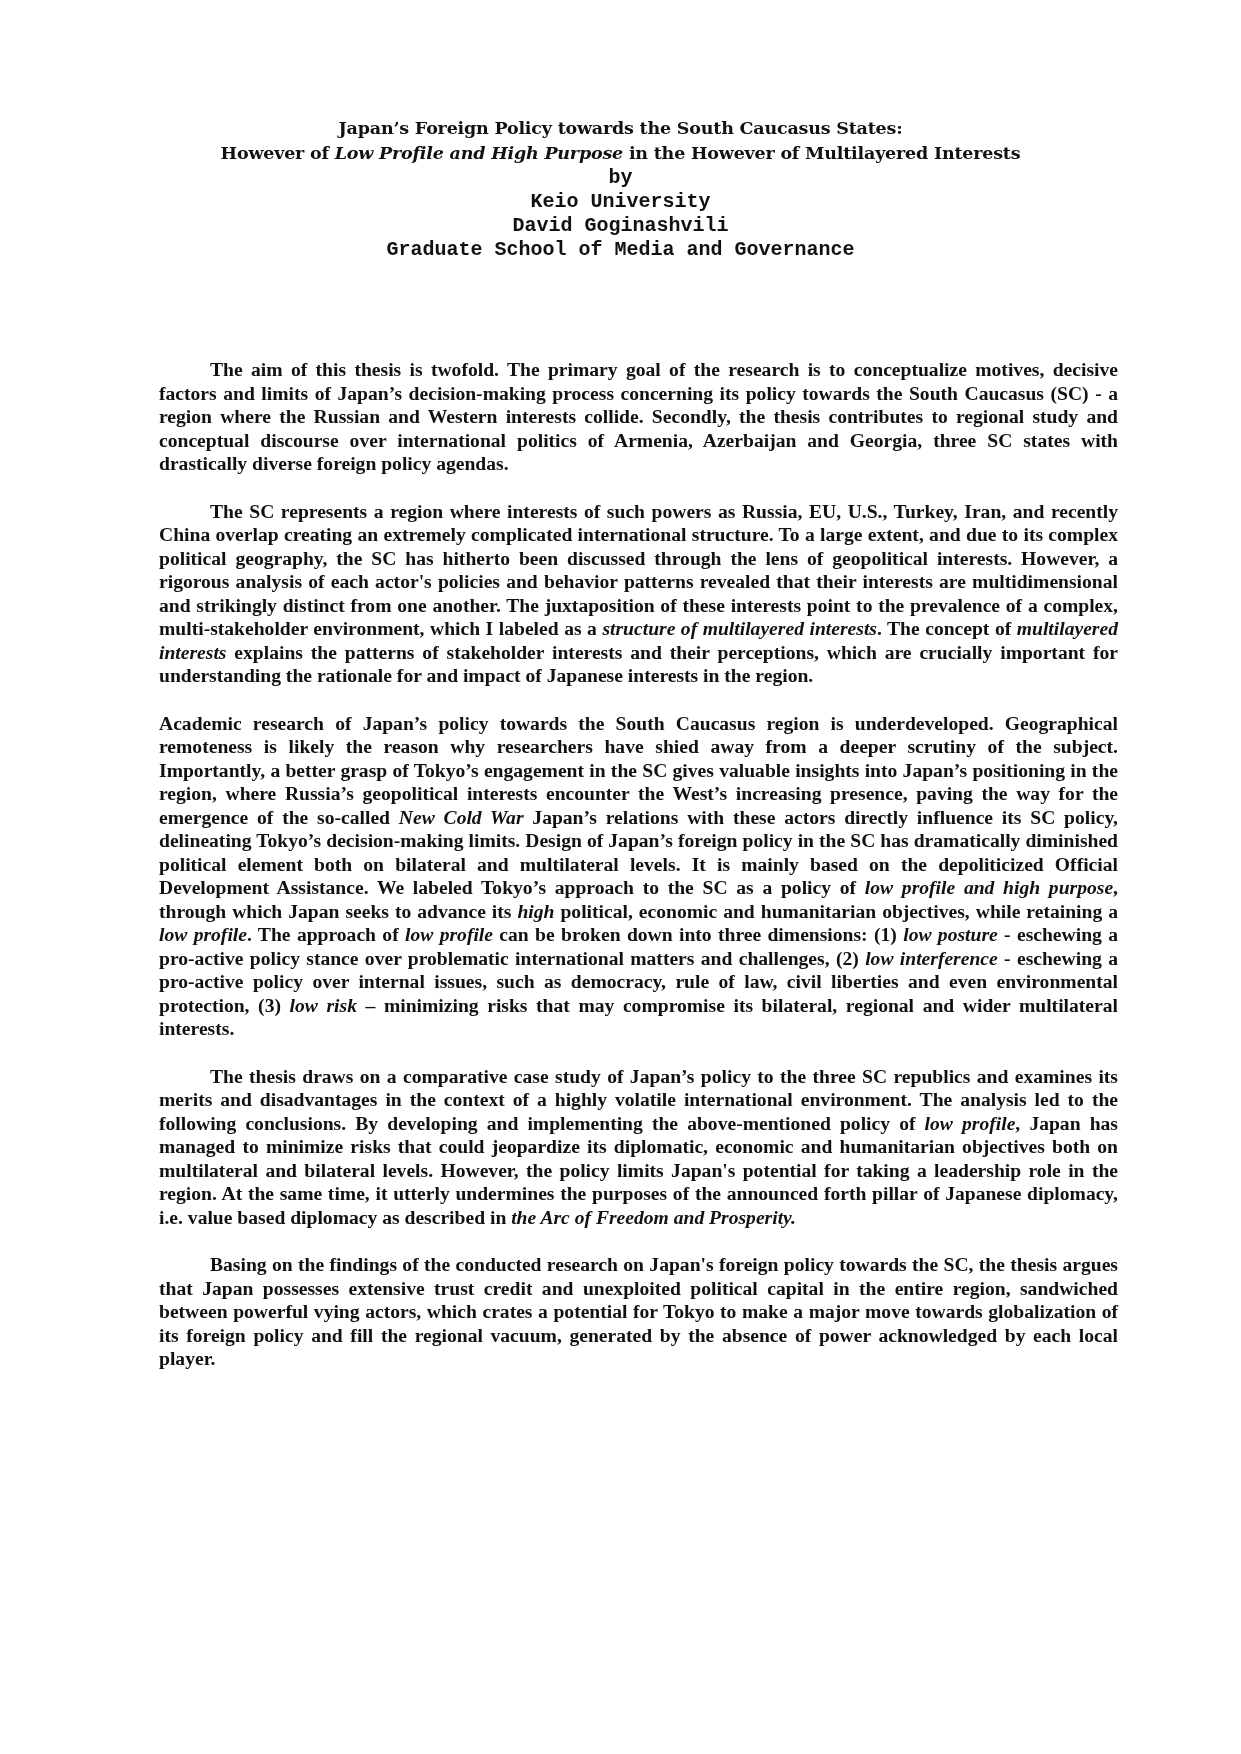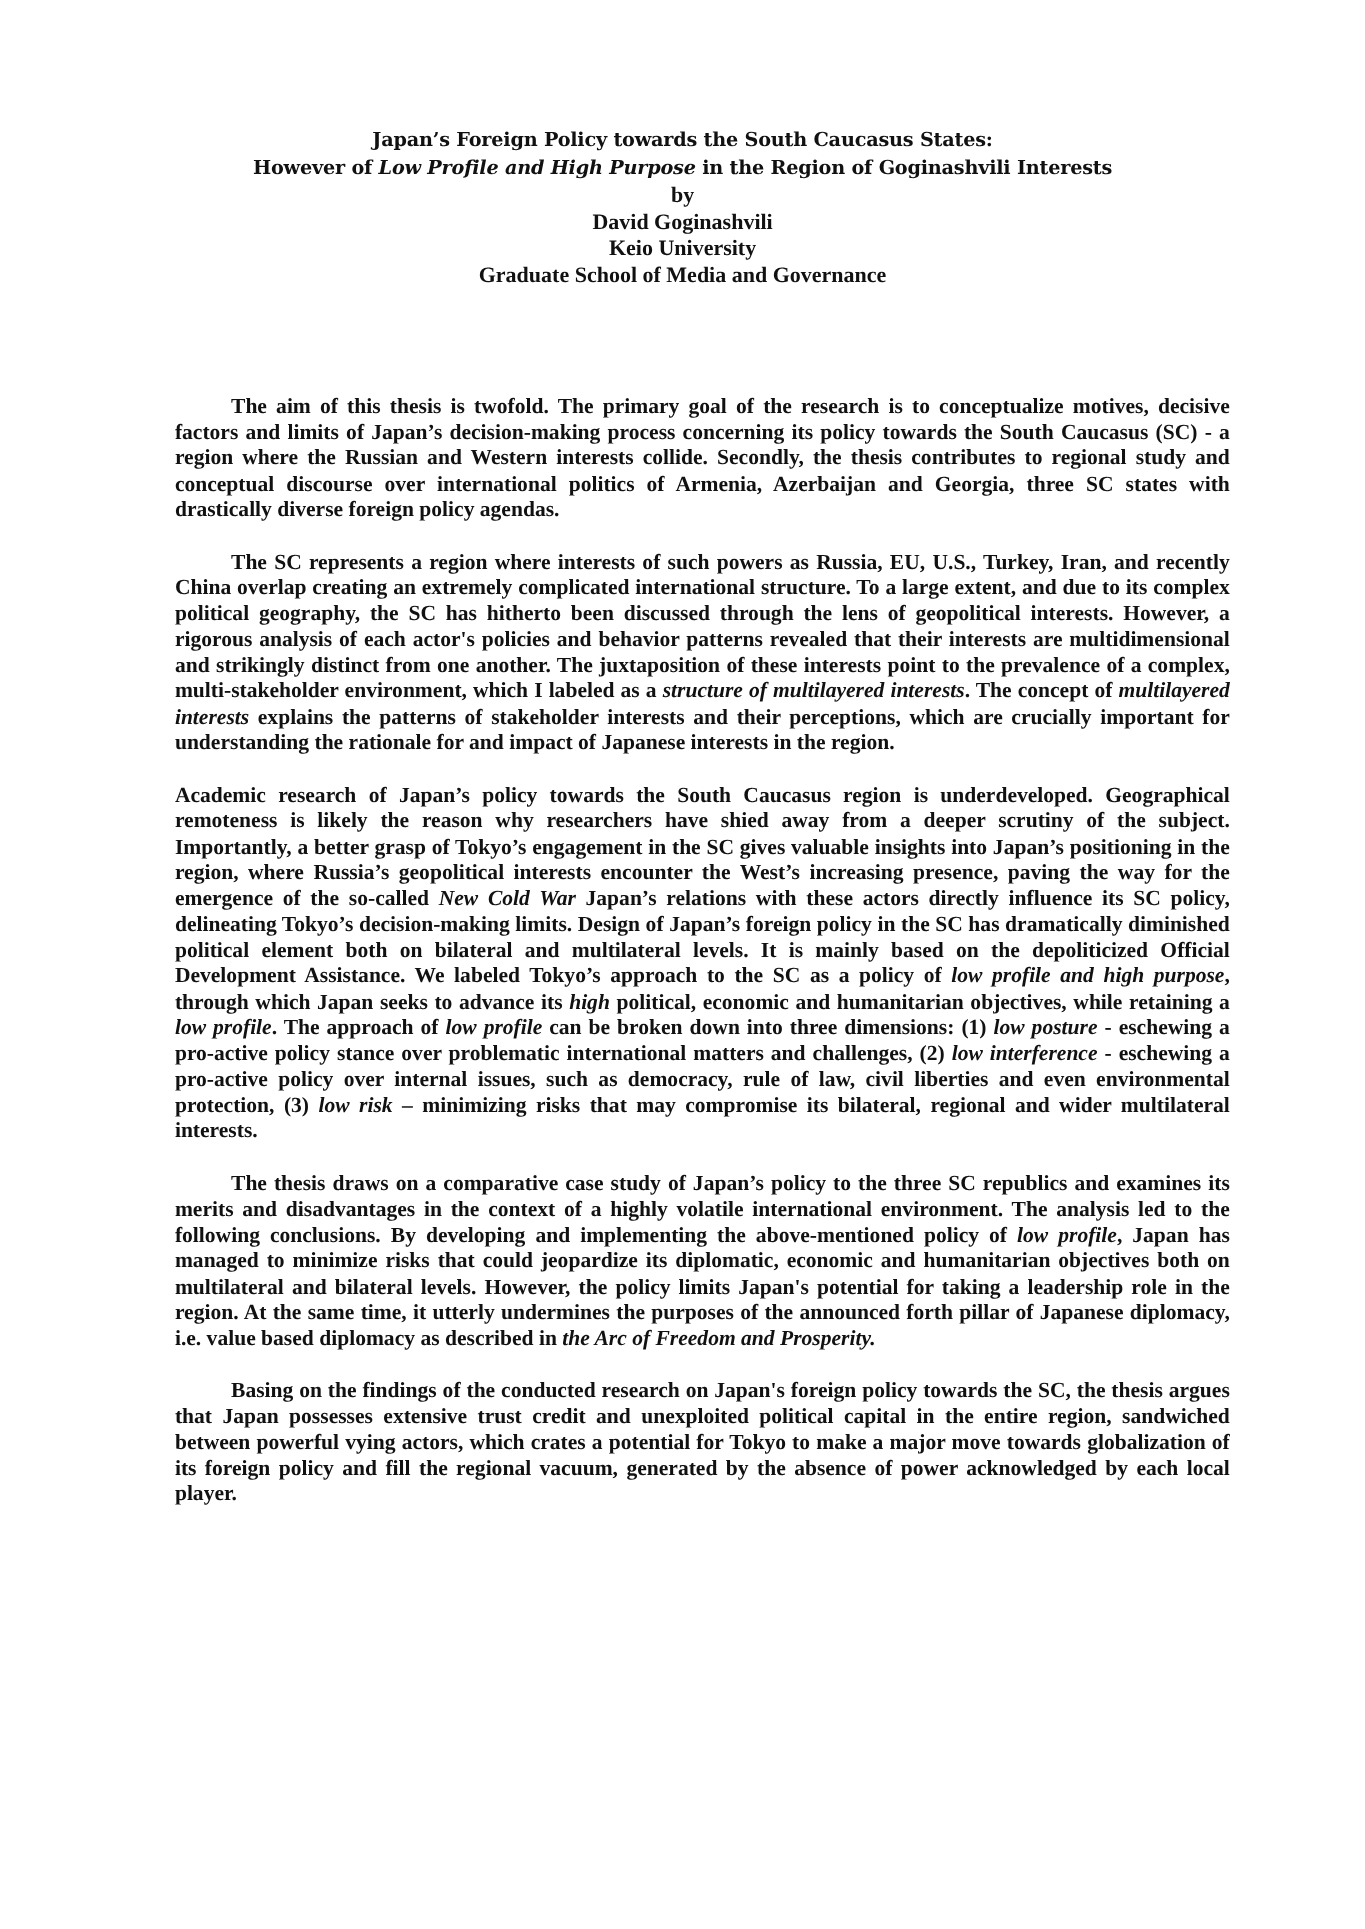--- a/index.html
+++ b/index.html
@@ -1,37 +1,37 @@
 <!DOCTYPE html>
 <html><head>
 <meta charset="utf-8">
 <style>
   html, body { margin: 0; padding: 0; background: #ffffff; }
   body { width: 1241px; height: 1754px; position: relative; overflow: hidden; color: #111; }
   .page { position: absolute; left: 0; top: 0; width: 1212px; height: 1754px; background: #fff; }
   .title-block { position: absolute; left: 0; top: 116px; width: 1241px; text-align: center; }
   .t1, .t2 { font-family: "DejaVu Serif", serif; font-weight: bold; font-size: 17.5px; line-height: 25px; letter-spacing: -0.2px; white-space: nowrap; }
   .t2 .it { font-style: italic; }
-  .t3 { font-family: Liberation Serif, serif; font-weight: bold; font-size: 20px; line-height: 24px; }
+  .t3 { font-family: Liberation Mono, monospace; font-weight: bold; font-size: 20px; line-height: 24px; }
   .body { position: absolute; left: 159px; top: 358px; width: 959px; font-family: "Liberation Serif", serif; font-size: 19.6px; line-height: 23.5px; text-align: justify; }
   .body p { margin: 0; font-weight: bold; }
   .gap { height: 24px; }
   .indent { text-indent: 51px; }
   .it { font-style: italic; }
 </style>
 </head>
 <body>
 
 <div class="page">
   <div class="title-block">
     <div class="t1">Japan’s Foreign Policy towards the South Caucasus States:</div>
-    <div class="t2"><span>However of </span><span class="it">Low Profile and High Purpose</span><span> in the Region of Goginashvili Interests</span></div>
+    <div class="t2"><span>However of </span><span class="it">Low Profile and High Purpose</span><span> in the However of Multilayered Interests</span></div>
     <div class="t3">by</div>
+    <div class="t3">Keio University</div>
     <div class="t3">David Goginashvili</div>
-    <div class="t3">Keio University</div>
     <div class="t3">Graduate School of Media and Governance</div>
   </div>
 
   <div class="body">
     <p class="indent"><span>The aim of this thesis is twofold. The primary goal of the research is to conceptualize motives, decisive factors and limits of Japan’s decision-making process concerning its policy towards the South Caucasus (SC) - a region where the Russian and Western interests collide. Secondly, the thesis contributes to regional study and conceptual discourse over international politics of Armenia, Azerbaijan and Georgia, three SC states with drastically diverse foreign policy agendas.</span></p>
     <div class="gap"></div>
     <p class="indent"><span>The SC represents a region where interests of such powers as Russia, EU, U.S., Turkey, Iran, and recently China overlap creating an extremely complicated international structure. To a large extent, and due to its complex political geography, the SC has hitherto been discussed through the lens of geopolitical interests. However, a rigorous analysis of each actor's policies and behavior patterns revealed that their interests are multidimensional and strikingly distinct from one another. The juxtaposition of these interests point to the prevalence of a complex, multi-stakeholder environment, which I labeled as a </span><span class="it">structure of multilayered interests</span><span>. The concept of </span><span class="it">multilayered interests</span><span> explains the patterns of stakeholder interests and their perceptions, which are crucially important for understanding the rationale for and impact of Japanese interests in the region.</span></p>
     <div class="gap"></div>
     <p><span>Academic research of Japan’s policy towards the South Caucasus region is underdeveloped. Geographical remoteness is likely the reason why researchers have shied away from a deeper scrutiny of the subject. Importantly, a better grasp of Tokyo’s engagement in the SC gives valuable insights into Japan’s positioning in the region, where Russia’s geopolitical interests encounter the West’s increasing presence, paving the way for the emergence of the so-called </span><span class="it">New Cold War</span><span> Japan’s relations with these actors directly influence its SC policy, delineating Tokyo’s decision-making limits. Design of Japan’s foreign policy in the SC has dramatically diminished political element both on bilateral and multilateral levels.  It is mainly based on the depoliticized Official Development Assistance. We labeled Tokyo’s approach to the SC as a policy of </span><span class="it">low profile and high purpose</span><span>, through which Japan seeks to advance its </span><span class="it">high</span><span> political, economic and humanitarian objectives, while retaining a </span><span class="it">low profile</span><span>. The approach of </span><span class="it">low profile</span><span> can be broken down into three dimensions: (1) </span><span class="it">low posture</span><span> - eschewing a pro-active policy stance over problematic international matters and challenges, (2) </span><span class="it">low interference</span><span> - eschewing a pro-active policy over internal issues, such as democracy, rule of law, civil liberties and even environmental protection, (3) </span><span class="it">low risk</span><span> – minimizing risks that may compromise its bilateral, regional and wider multilateral interests.</span></p>
     <div class="gap"></div>

